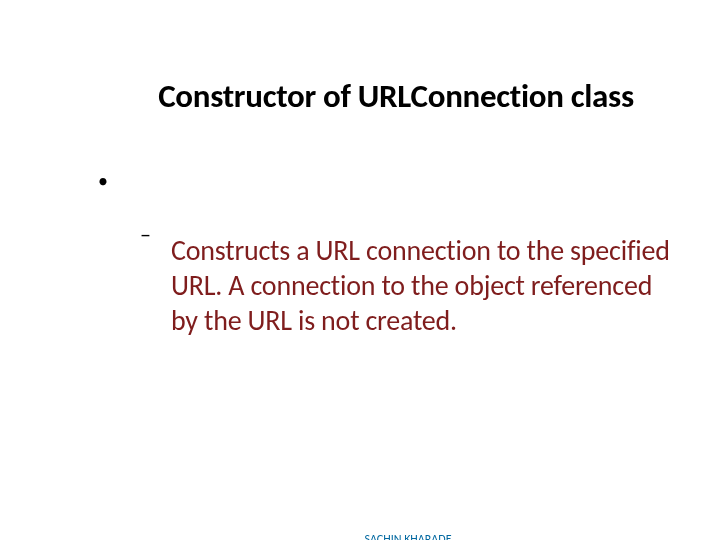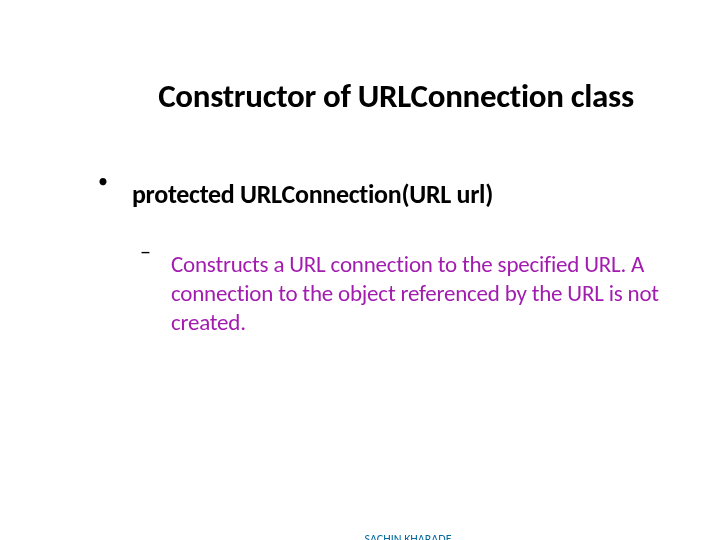--- a/index.html
+++ b/index.html
@@ -53,23 +53,23 @@
       margin-left: 42px;
       margin-bottom: 10px;
     }
     .bullet-level-2 .bullet-mark {
       font-size: 22px;
       margin-right: 8px;
       margin-top: 0px;
       color: #000;
     }
     .bullet-level-2 .bullet-text {
-      font-size: 23px;
+      font-size: 28px;
       font-weight: normal;
-      color: #a21caf;
+      color: #7f1d1d;
       line-height: 1.25;
       letter-spacing: -0.2px;
       max-width: 545px;
     }
     .footer {
       position: absolute;
       bottom: 18px;
       left: 50%;
       transform: translateX(-50%);
       font-size: 12px;
@@ -78,21 +78,20 @@
     }
   </style>
 </head>
 <body>
 
 <div class="slide">
   <h1 class="title">Constructor of URLConnection class</h1>
 
   <div class="bullet-level-1">
     <span class="bullet-mark">•</span>
-    <span class="bullet-text">protected URLConnection(URL url)</span>
   </div>
 
   <div class="bullet-level-2">
     <span class="bullet-mark">–</span>
     <span class="bullet-text">Constructs a URL connection to the specified URL. A connection to the object referenced by the URL is not created.</span>
   </div>
 
   <div class="footer">SACHIN KHARADE</div>
 </div>
 

